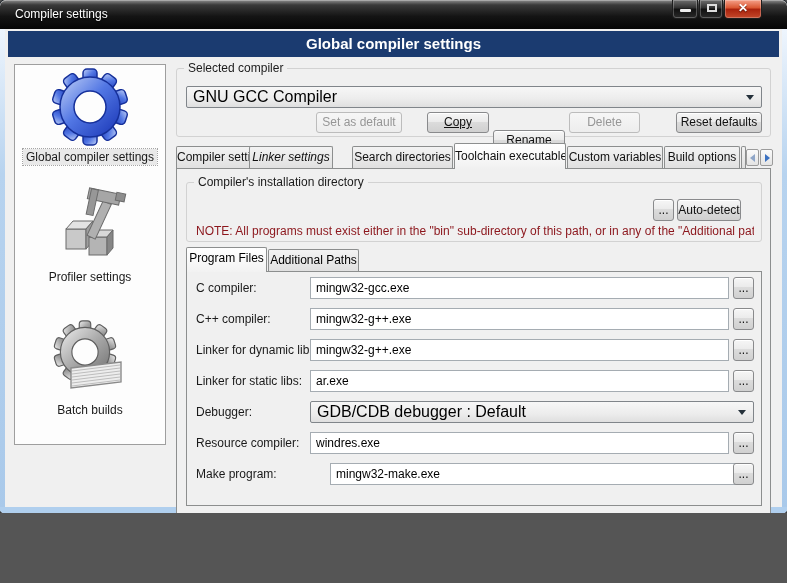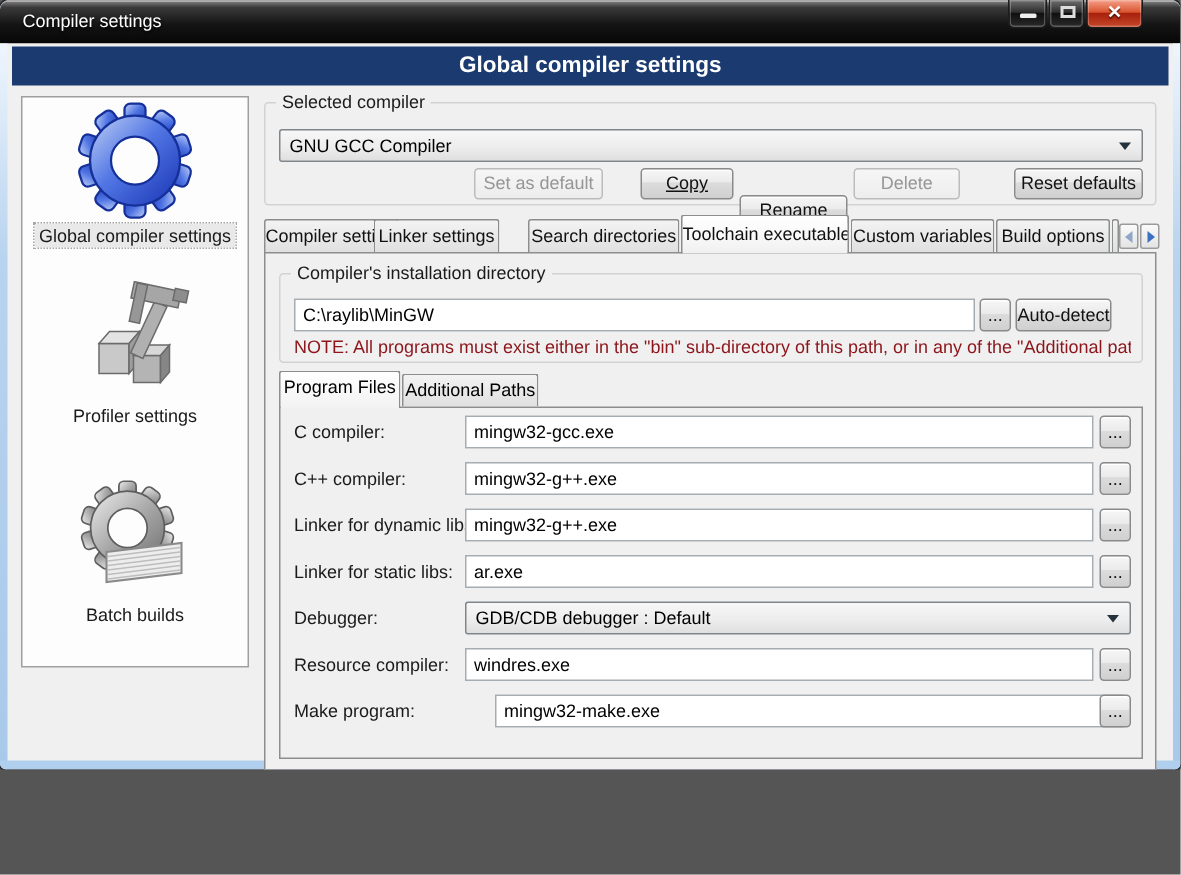--- a/index.html
+++ b/index.html
@@ -40,21 +40,21 @@
   
   .fieldset{position:absolute;border:1px solid #d2d2d2;border-radius:3px;}
   .legend{position:absolute;background:#f0f0f0;padding:0 4px;font-size:12px;color:#1b1b1b;z-index:2;white-space:nowrap;}
   .input{position:absolute;background:#fff;border:1px solid #a5acb2;font-size:12px;color:#000;padding:0 5px;outline:none;}
   .btn{position:absolute;border:1px solid #898a8c;border-radius:3px;font-size:12px;color:#111;text-align:center;
     background:linear-gradient(#f6f6f6,#ebebeb 45%,#dcdcdc 46%,#d0d0d0);cursor:pointer;
     box-shadow:inset 0 1px 0 #fff;overflow:hidden;white-space:nowrap;}
   .btn.disabled{border-color:#bcbcbc;color:#969696;background:linear-gradient(#f6f6f6,#ededed);box-shadow:none;cursor:default;}
   .btn.ok{border-color:#30678d;background:linear-gradient(#eefafe,#cdedfb 45%,#a7ddf6 50%,#8cccef);
     box-shadow:inset 0 0 0 1px #e9f7fd;}
-  .combo{position:absolute;border:1px solid #80858a;border-radius:2px;font-size:12px;color:#000;
+  .combo{position:absolute;border:1px solid #80858a;border-radius:2px;font-size:16px;color:#000;
     background:linear-gradient(#f7f7f7,#ececec 60%,#dfdfdf);cursor:pointer;overflow:hidden;}
   .combo .combo-text{position:absolute;left:6px;top:0;line-height:20px;white-space:nowrap;}
   .combo .combo-arrow{position:absolute;right:7px;top:8px;width:0;height:0;
     border-left:4px solid transparent;border-right:4px solid transparent;border-top:5px solid #25313b;}
   
   .tab{position:absolute;top:146px;height:22px;border:1px solid #8c8e8e;border-bottom:none;border-radius:2px 2px 0 0;
     background:linear-gradient(#f3f3f3,#e0e0e0);font-size:12px;text-align:center;line-height:21px;color:#111;
     overflow:hidden;white-space:nowrap;cursor:pointer;z-index:1;}
   .tab.active{top:143px;height:26px;background:linear-gradient(#ffffff,#f4f4f4 80%,#f0f0f0);z-index:3;line-height:24px;}
   .panel{position:absolute;border:1px solid #8c8e8e;background:#f0f0f0;z-index:2;}
@@ -185,38 +185,37 @@
     <span class="combo-text">GNU GCC Compiler</span>
     <span class="combo-arrow"></span>
   </div>
   <div class="btn disabled" style="left:316px;top:112px;width:86px;height:21px;line-height:19px;">Set as default</div>
   <div class="btn" style="left:427px;top:112px;width:62px;height:21px;line-height:19px;text-decoration:underline;">Copy</div>
   <div class="btn" style="left:493px;top:112px;width:72px;height:21px;line-height:19px;margin-top:18px;">Rename</div>
   <div class="btn disabled" style="left:569px;top:112px;width:71px;height:21px;line-height:19px;">Delete</div>
   <div class="btn" style="left:676px;top:112px;width:86px;height:21px;line-height:19px;">Reset defaults</div>
 
   <div class="tab" style="left:176px;width:90px;">Compiler settings</div>
-  <div class="tab" style="left:249px;width:84px;">Linker settings</div>
+  <div class="tab" style="left:249px;width:84px;font-style:italic;">Linker settings</div>
   <div class="tab" style="left:352px;width:101px;">Search directories</div>
   <div class="tab active" style="left:454px;width:112px;">Toolchain executables</div>
   <div class="tab" style="left:567px;width:96px;">Custom variables</div>
   <div class="tab" style="left:664px;width:76px;">Build options</div>
   <div class="tab" style="left:741px;width:5px;"></div>
   <div class="tab-scroll" style="left:746px;">
       <span class="arr arr-left"></span>
     </div>
   <div class="tab-scroll" style="left:760px;">
       <span class="arr arr-right"></span>
     </div>
 
   <div class="panel" style="left:176px;top:168px;width:595px;height:351px;"></div>
 
   <div class="fieldset" style="left:186px;top:182px;width:576px;height:60px;z-index:3;"></div>
   <span class="legend" style="left:194px;top:175px;z-index:4;">Compiler's installation directory</span>
-  <input class="input" style="left: 196px; top: 199px; width: 454px; height: 22px; z-index: 4;" value="C:\raylib\MinGW">
   <div class="btn" style="left:653px;top:199px;width:21px;height:22px;line-height:20px;z-index:4;">...</div>
   <div class="btn" style="left:677px;top:199px;width:64px;height:22px;line-height:20px;z-index:4;">Auto-detect</div>
   <div class="note" style="z-index:4;">NOTE: All programs must exist either in the "bin" sub-directory of this path, or in any of the "Additional paths"...</div>
 
   <div class="subtab active" style="left:186px;width:81px;">Program Files</div>
   <div class="subtab" style="left:268px;width:91px;">Additional Paths</div>
   <div class="panel" style="left:186px;top:271px;width:576px;height:235px;z-index:4;"></div>
 
   <span class="rowlabel" style="top:281px;z-index:5;">C compiler:</span>
   <input class="input" style="left: 310px; top: 277px; width: 419px; height: 22px; z-index: 5;" value="mingw32-gcc.exe">

